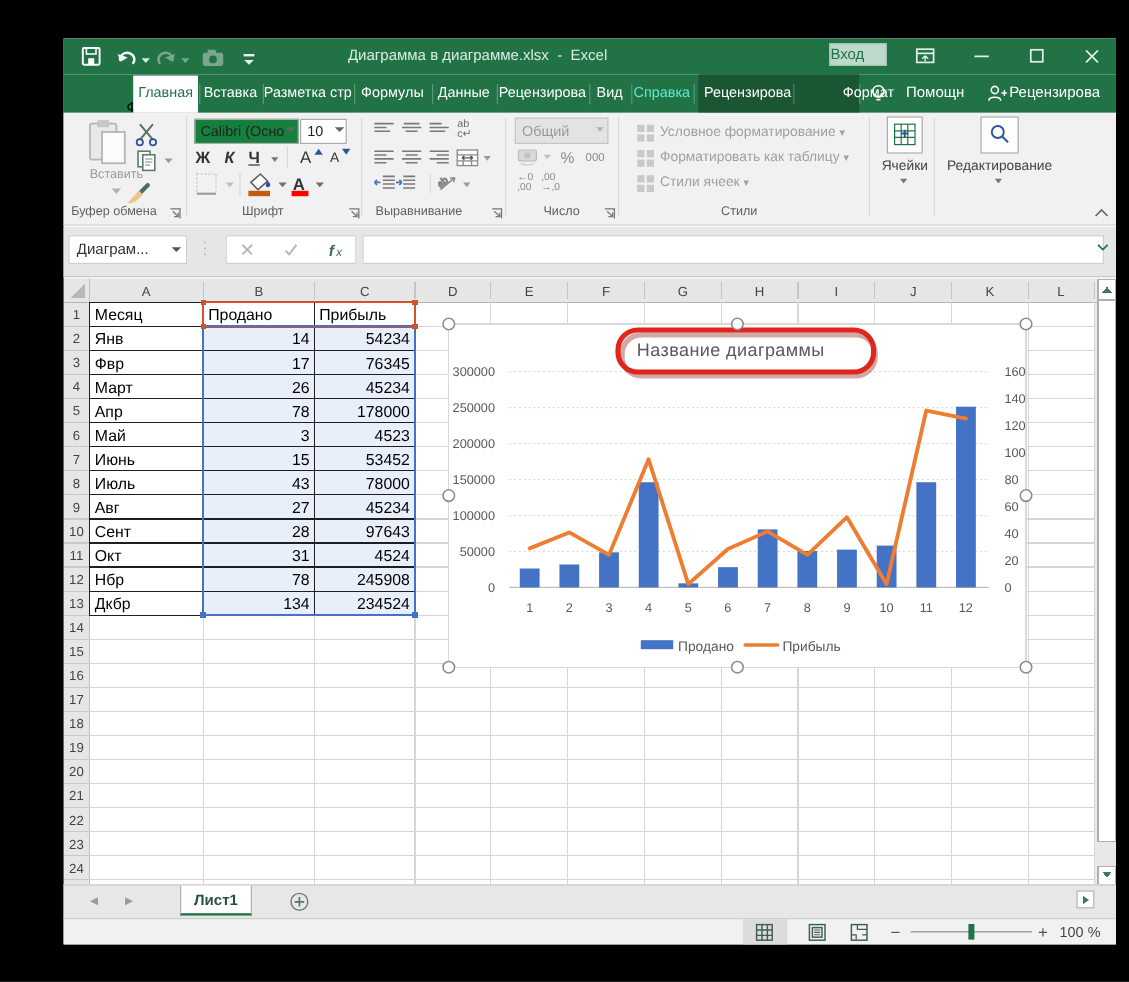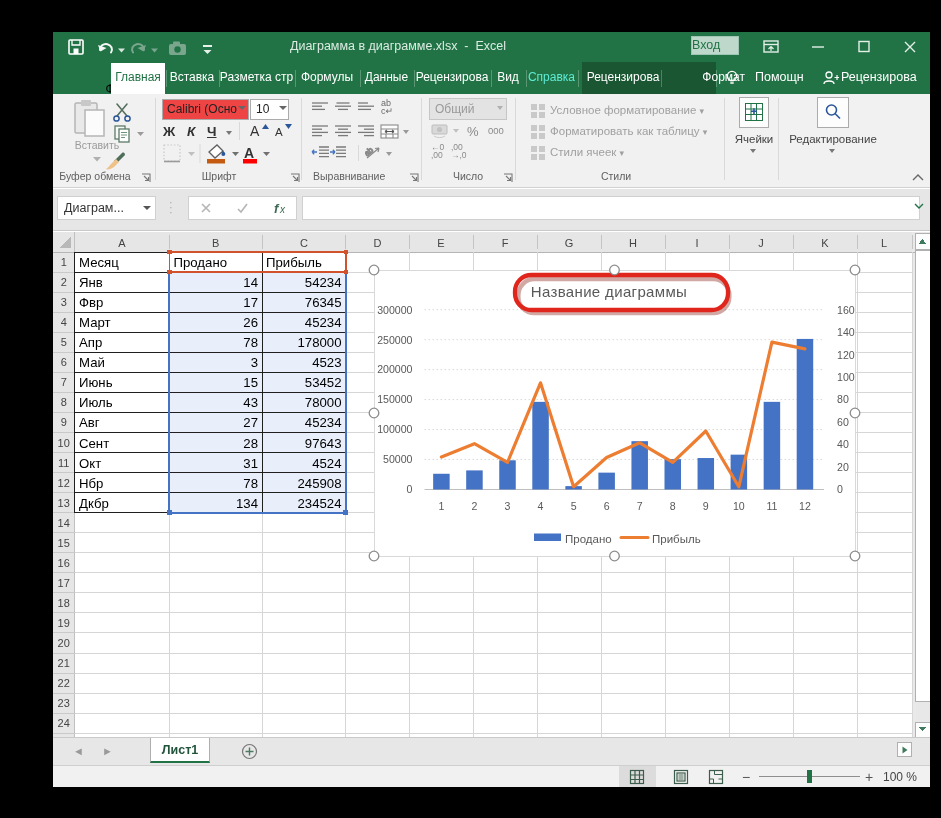--- a/index.html
+++ b/index.html
@@ -119,21 +119,21 @@
 <path d="M44 66 l5 -5 3 3 -5 5 c-3 2 -6 3 -8 2 c2 -1 3 -3 5 -5 z" fill="#eec288"></path>
         </g>
 </svg>
 <div class="abs" style="left:6px;top:76px;width:72px;text-align:center;font-size:10.5px;color:#5f5f5f;">Буфер обмена</div>
 <svg class="abs" style="left:88px;top:79px" width="10" height="10" viewBox="0 0 10 10">
         <g stroke="#777" fill="none" stroke-width="1.1">
           <path d="M1 1 h8 v8"></path>
           <path d="M3 3 l4.5 4.5 m0 -3.5 v3.5 h-3.5"></path>
         </g>
       </svg>
-<div class="abs" style="left:109px;top:5px;width:87px;height:21px;background:#ef4444;border:1px solid #ababab;font-size:12px;color:#222;line-height:19px;padding-left:4px;white-space:nowrap;overflow:hidden;">Calibri (Осно</div>
+<div class="abs" style="left:109px;top:5px;width:87px;height:21px;background:#15803d;border:1px solid #ababab;font-size:12px;color:#222;line-height:19px;padding-left:4px;white-space:nowrap;overflow:hidden;">Calibri (Осно</div>
 <div class="abs" style="left:185px;top:12px;width:0;height:0;border-left:4px solid transparent;border-right:4px solid transparent;border-top:4.5px solid #666;"></div>
 <div class="abs" style="left:197px;top:5px;width:39px;height:21px;background:#fff;border:1px solid #ababab;font-size:12px;color:#222;line-height:19px;padding-left:5px;">10</div>
 <div class="abs" style="left:226px;top:12px;width:0;height:0;border-left:4px solid transparent;border-right:4px solid transparent;border-top:4.5px solid #666;"></div>
 <div class="abs" style="left:110px;top:30px;width:14px;font-size:13.5px;font-weight:bold;color:#333;">Ж</div>
 <div class="abs" style="left:134px;top:30px;width:14px;font-size:13.5px;font-style:italic;font-weight:bold;color:#333;">К</div>
 <div class="abs" style="left:154px;top:30px;width:14px;font-size:13.5px;font-weight:bold;color:#333;text-decoration:underline;">Ч</div>
 <div class="abs" style="left:173px;top:37px;width:0;height:0;border-left:3.5px solid transparent;border-right:3.5px solid transparent;border-top:4px solid #777;"></div>
 <div class="abs" style="left:186px;top:28px;width:1px;height:18px;background:#d9d9d9;"></div>
 <div class="abs" style="left:197px;top:29px;font-size:14px;color:#333;">А</div>
 <div class="abs" style="left:222px;top:32px;font-size:11.5px;color:#333;">А</div>

